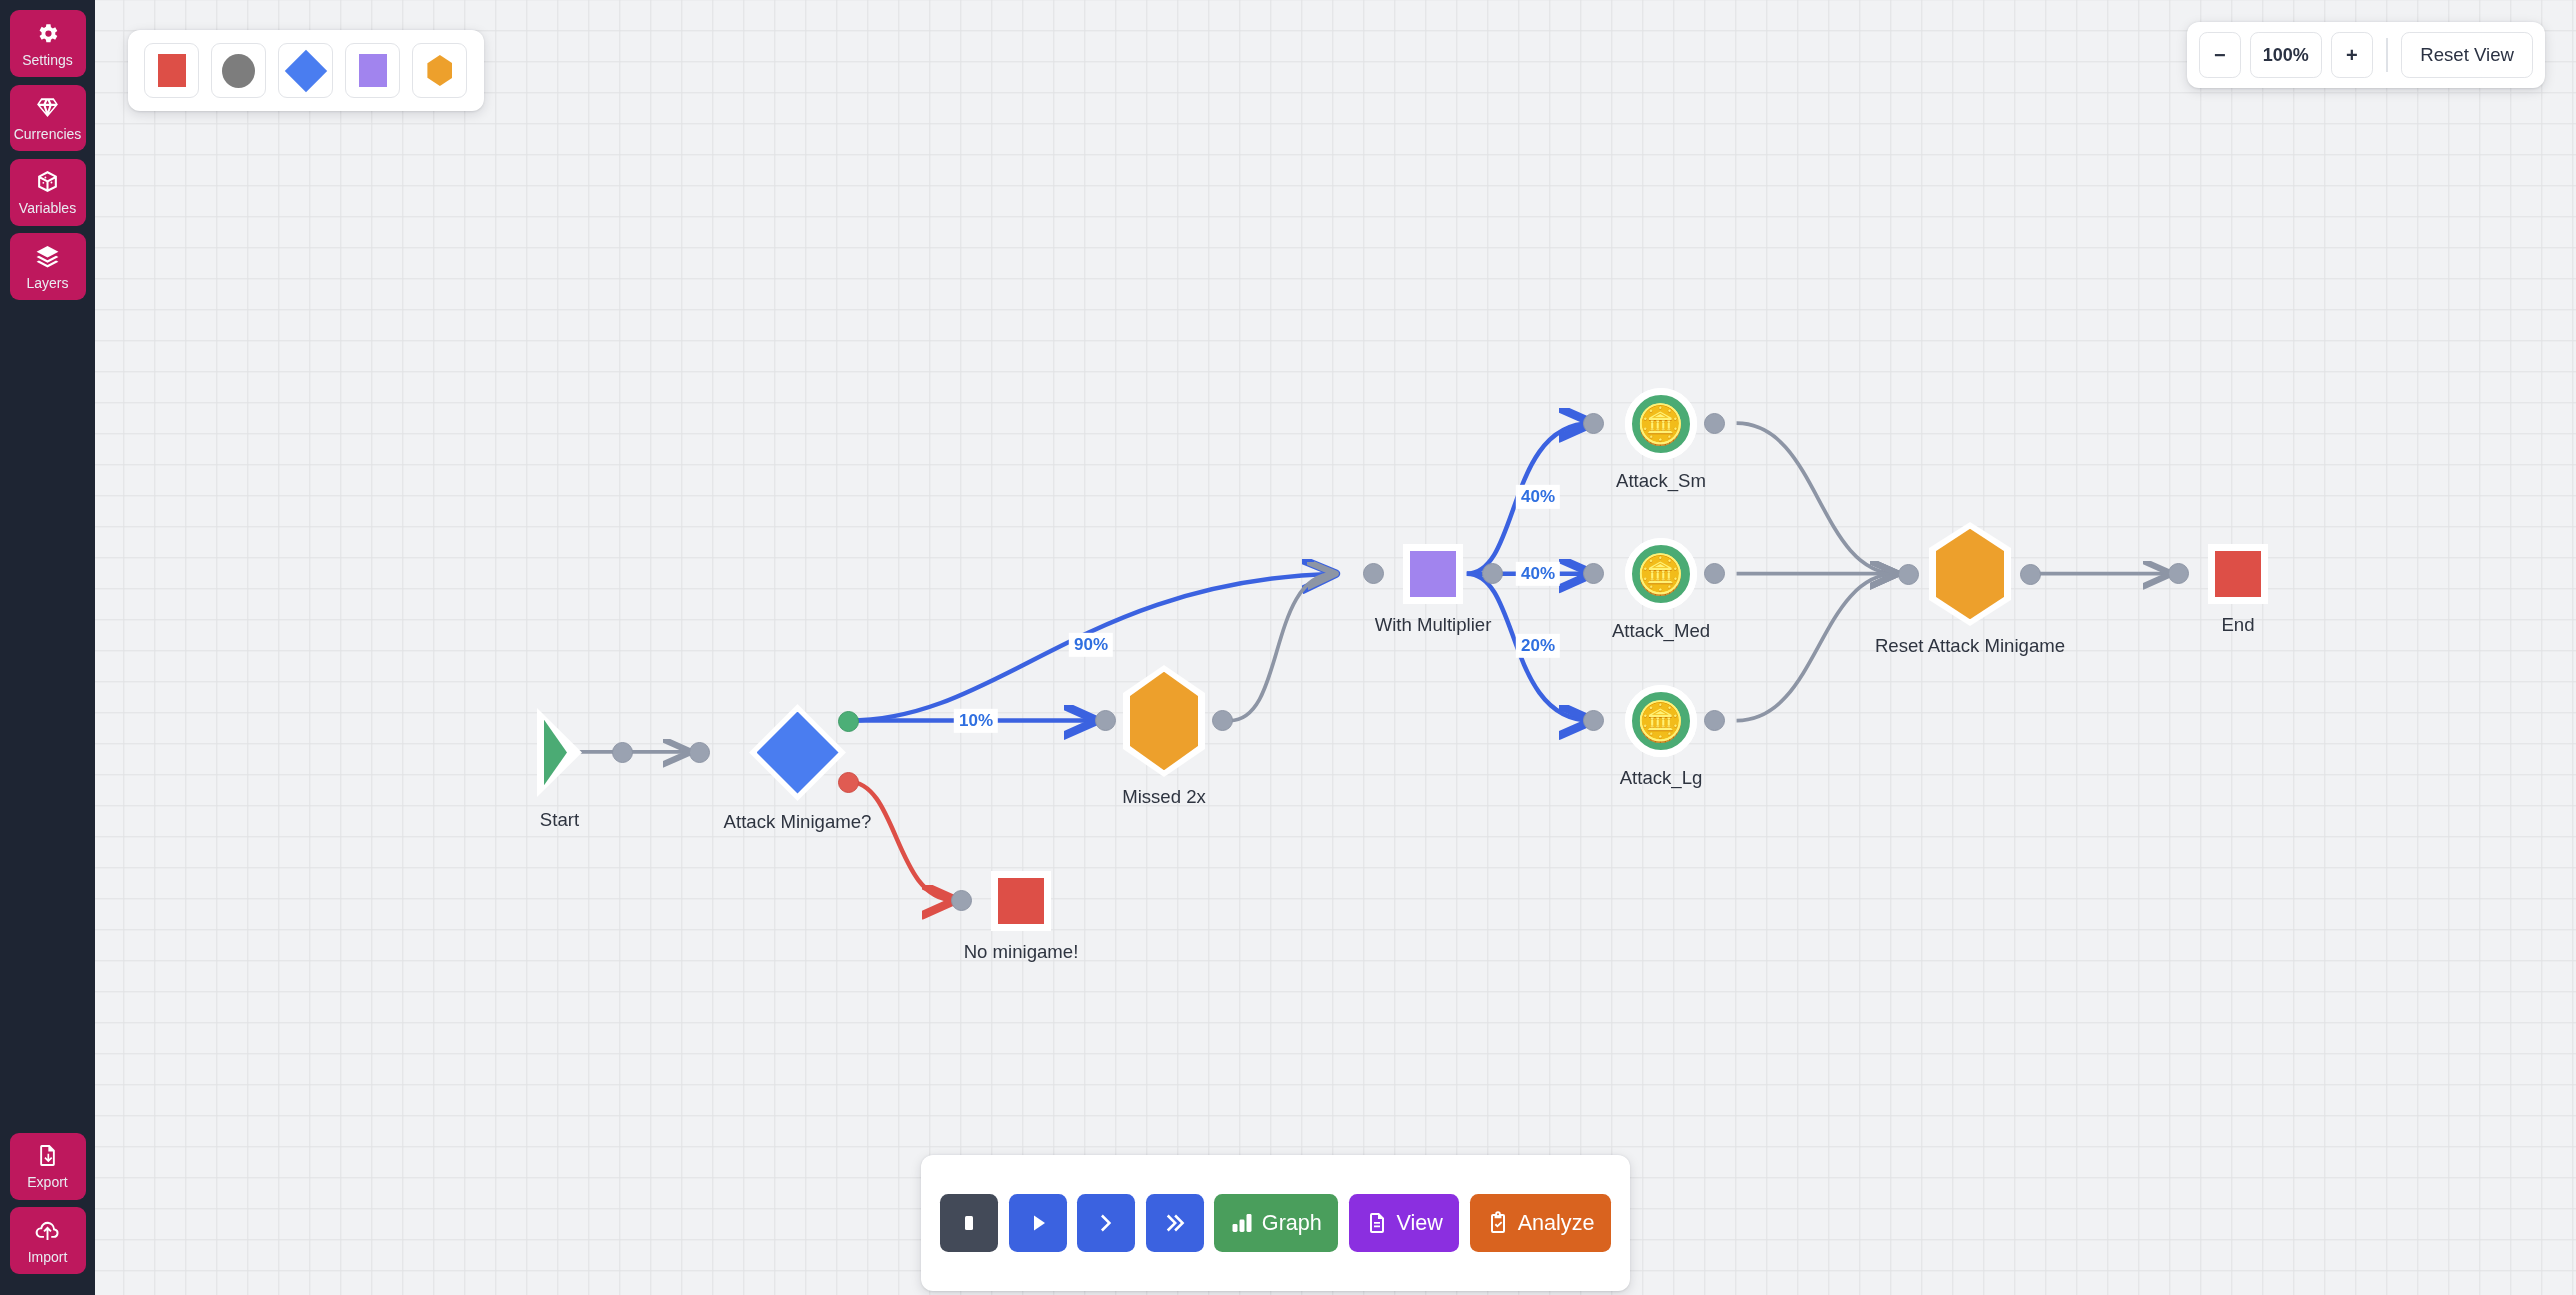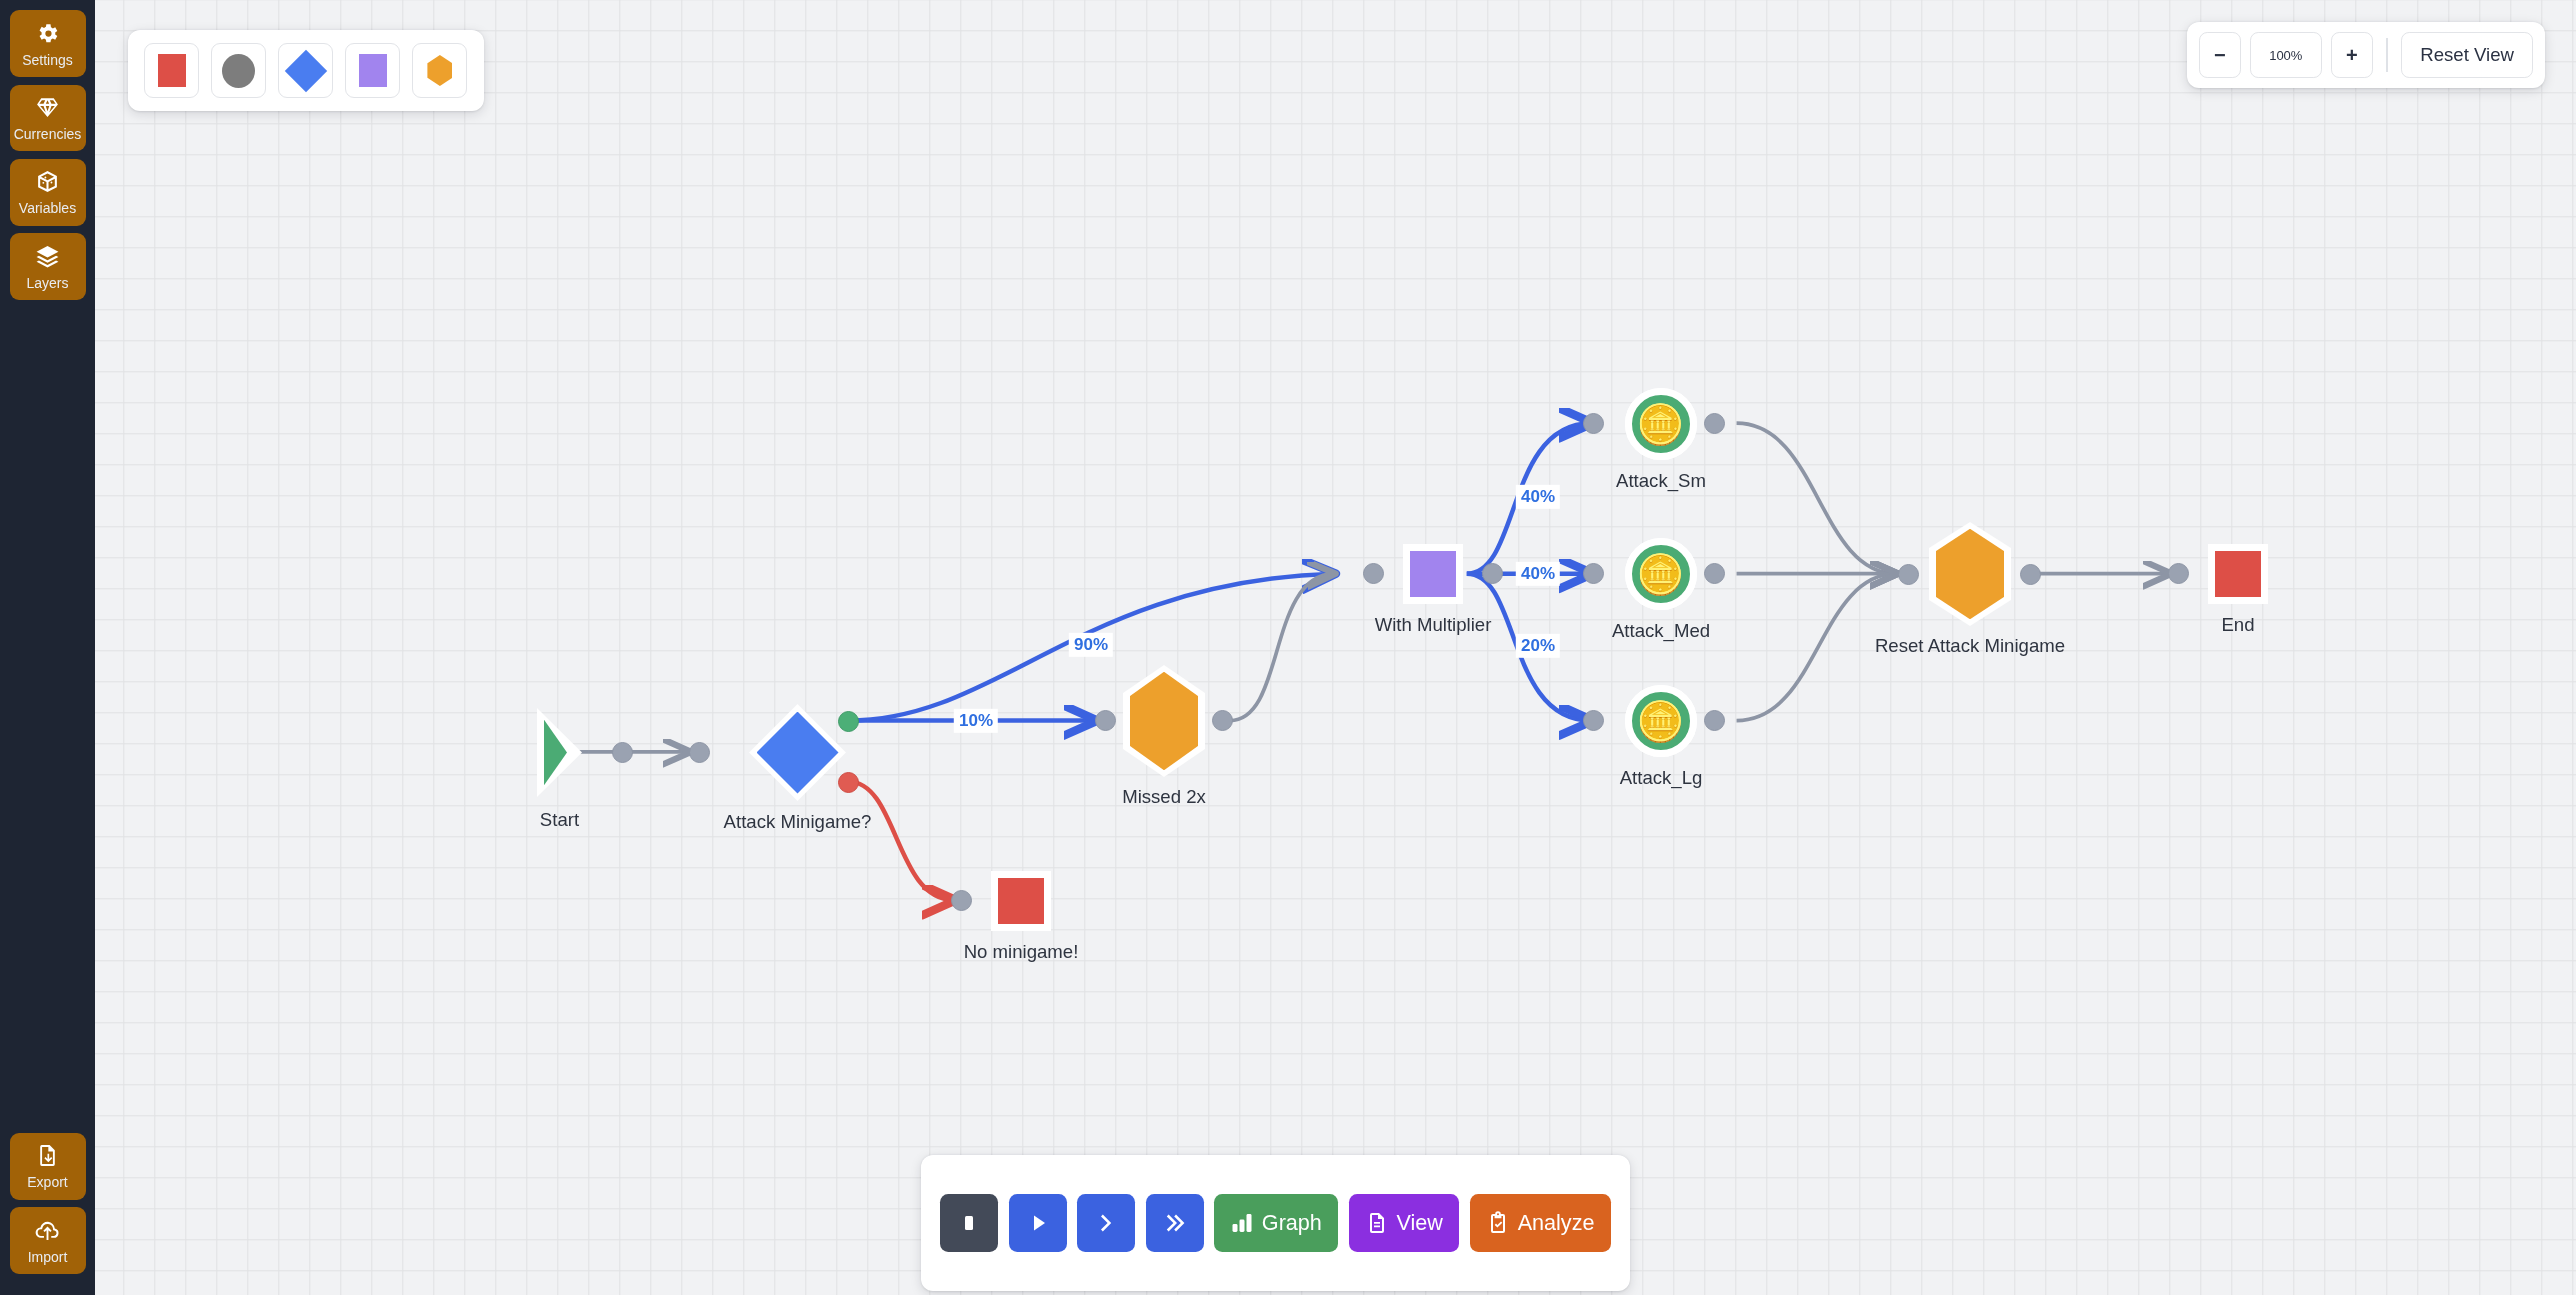--- a/index.html
+++ b/index.html
@@ -27,21 +27,21 @@
   
   #sidebar {
     position: absolute; left: 0; top: 0; width: 95px; height: 1295px;
     background: #1e2533;
     display: flex; flex-direction: column; align-items: center;
     padding: 10.4px 0 13.4px 0;
     z-index: 40;
   }
   .side-btn {
     width: 76px; margin-bottom: 7.5px;
-    background: #a16207; border-radius: 9px;
+    background: #be185d; border-radius: 9px;
     display: flex; flex-direction: column; align-items: center; justify-content: center;
     padding: 10.4px 1.5px 9px 1.5px;
     color: #e7eaf0; cursor: pointer;
   }
   .side-btn .ico { display:block; width: 25px; height: 25px; margin-bottom: 6px; }
   .side-btn .ico svg { width: 25px; height: 25px; display:block; fill: #ffffff; }
   .side-btn .lbl { font-size: 14px; line-height: 16.4px; white-space: nowrap; color: #e9ecf2; }
   #sidebar-spacer { flex: 1 1 auto; }
 
   
@@ -69,21 +69,21 @@
   #zoom-panel {
     right: 31px; top: 22.4px; height: 66px;
     display: flex; align-items: center; gap: 9px; padding: 0 12px;
   }
   .zbtn {
     min-width: 42px; height: 46px; border: 1.5px solid #e2e4e8; border-radius: 8.2px;
     background: #fff; color: #2b3243; font-size: 20px; font-weight: 700;
     display: flex; align-items: center; justify-content: center; cursor: pointer;
     padding: 0 7.5px;
   }
-  .zval { font-size: 13px; font-weight: 400; min-width: 72px; }
+  .zval { font-size: 18px; font-weight: 700; min-width: 72px; }
   .zdiv { width: 1.5px; height: 34px; background: #dfe2e7; margin: 0 4.5px; }
   .zreset { font-size: 18.6px; font-weight: 400; padding: 0 18px; }
 
   #bottom-toolbar {
     left: 881px; top: 1155px; height: 136px;
     display: flex; align-items: center; gap: 10.4px; padding: 0 19.4px; margin-left: 40px;
   }
   .tbtn {
     height: 58px; border-radius: 8.2px; border: none; cursor: pointer;
     display: flex; align-items: center; justify-content: center; gap: 7.5px;

